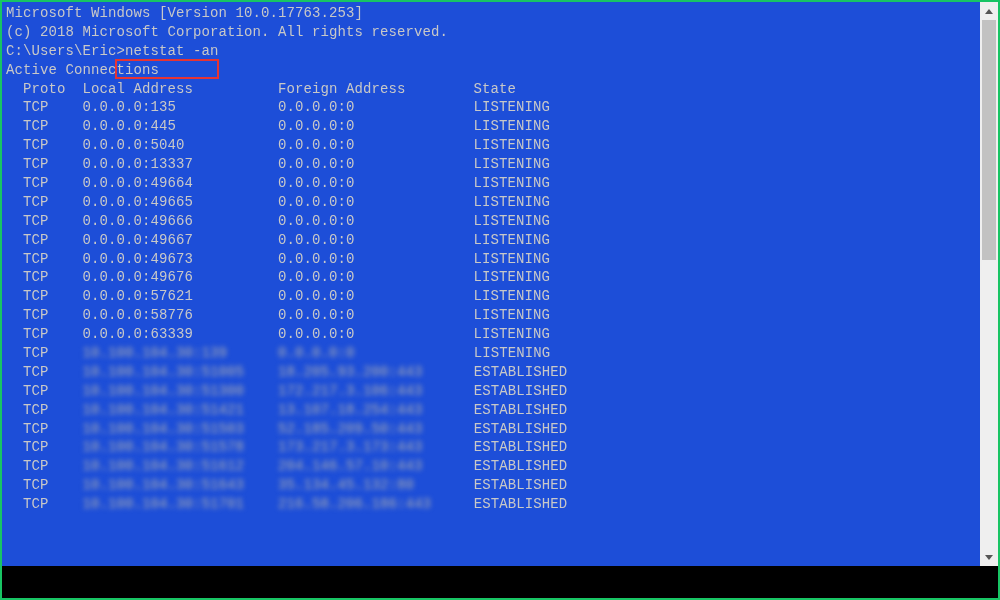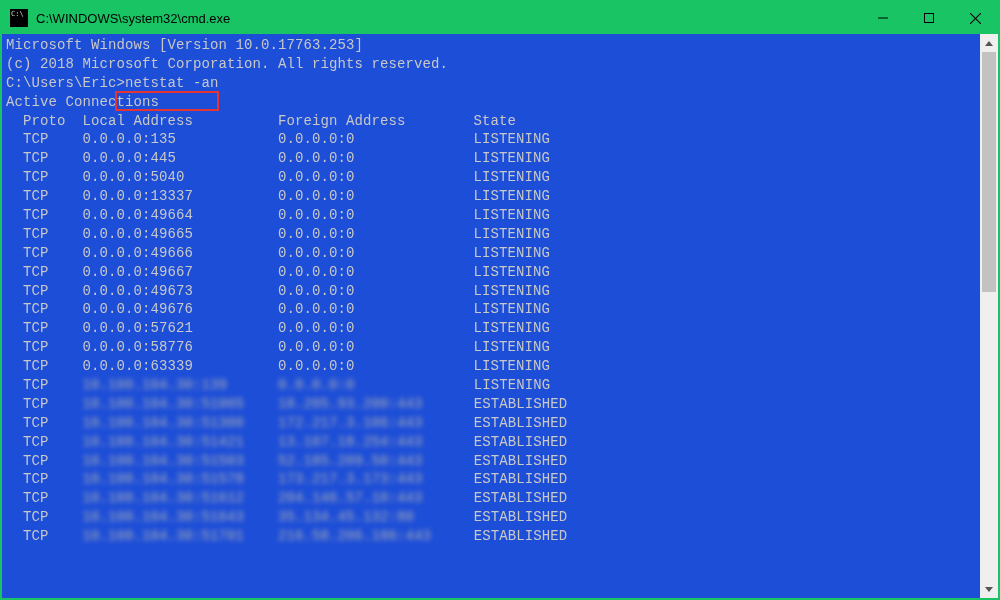--- a/index.html
+++ b/index.html
@@ -119,42 +119,20 @@
   .blurred {
     filter: blur(2.5px);
     display: inline-block;
     color: #b0b0b0;
   }
 </style>
 </head>
 <body>
 
 <div class="window">
-  <div class="titlebar">
-    <span class="titlebar-icon"></span>
-    <span class="titlebar-title">C:\WINDOWS\system32\cmd.exe</span>
-    <div class="titlebar-controls">
-      <div class="titlebar-btn">
-        <svg width="10" height="10" viewBox="0 0 10 10">
-            <line x1="0" y1="5" x2="10" y2="5" stroke="#000" stroke-width="1"></line>
-          </svg>
-      </div>
-      <div class="titlebar-btn">
-        <svg width="10" height="10" viewBox="0 0 10 10">
-            <rect x="0.5" y="0.5" width="9" height="9" fill="none" stroke="#000" stroke-width="1"></rect>
-          </svg>
-      </div>
-      <div class="titlebar-btn">
-        <svg width="11" height="11" viewBox="0 0 10 10">
-            <line x1="0" y1="0" x2="10" y2="10" stroke="#000" stroke-width="1"></line>
-            <line x1="10" y1="0" x2="0" y2="10" stroke="#000" stroke-width="1"></line>
-          </svg>
-      </div>
-    </div>
-  </div>
 
   <div class="content-wrap">
     <div class="content" id="terminal"><span class="row"><span>Microsoft Windows [Version 10.0.17763.253]</span></span><span class="row"><span>(c) 2018 Microsoft Corporation. All rights reserved.</span></span><span class="row"><span></span></span><span class="row"><span>C:\Users\Eric&gt;</span><span>netstat -an</span></span><span class="row"><span></span></span><span class="row"><span>Active Connections</span></span><span class="row"><span></span></span><span class="row">  <span>Proto  </span><span>Local Address          </span><span>Foreign Address        </span><span>State</span></span><span class="row">  <span>TCP    </span><span>0.0.0.0:135            </span><span>0.0.0.0:0              </span><span>LISTENING</span></span><span class="row">  <span>TCP    </span><span>0.0.0.0:445            </span><span>0.0.0.0:0              </span><span>LISTENING</span></span><span class="row">  <span>TCP    </span><span>0.0.0.0:5040           </span><span>0.0.0.0:0              </span><span>LISTENING</span></span><span class="row">  <span>TCP    </span><span>0.0.0.0:13337          </span><span>0.0.0.0:0              </span><span>LISTENING</span></span><span class="row">  <span>TCP    </span><span>0.0.0.0:49664          </span><span>0.0.0.0:0              </span><span>LISTENING</span></span><span class="row">  <span>TCP    </span><span>0.0.0.0:49665          </span><span>0.0.0.0:0              </span><span>LISTENING</span></span><span class="row">  <span>TCP    </span><span>0.0.0.0:49666          </span><span>0.0.0.0:0              </span><span>LISTENING</span></span><span class="row">  <span>TCP    </span><span>0.0.0.0:49667          </span><span>0.0.0.0:0              </span><span>LISTENING</span></span><span class="row">  <span>TCP    </span><span>0.0.0.0:49673          </span><span>0.0.0.0:0              </span><span>LISTENING</span></span><span class="row">  <span>TCP    </span><span>0.0.0.0:49676          </span><span>0.0.0.0:0              </span><span>LISTENING</span></span><span class="row">  <span>TCP    </span><span>0.0.0.0:57621          </span><span>0.0.0.0:0              </span><span>LISTENING</span></span><span class="row">  <span>TCP    </span><span>0.0.0.0:58776          </span><span>0.0.0.0:0              </span><span>LISTENING</span></span><span class="row">  <span>TCP    </span><span>0.0.0.0:63339          </span><span>0.0.0.0:0              </span><span>LISTENING</span></span><span class="row">  <span>TCP    </span><span class="blurred">10.100.104.30:139</span>      <span class="blurred">0.0.0.0:0</span>              <span>LISTENING</span></span><span class="row">  <span>TCP    </span><span class="blurred">10.100.104.30:51005</span>    <span class="blurred">18.205.93.200:443</span>      <span>ESTABLISHED</span></span><span class="row">  <span>TCP    </span><span class="blurred">10.100.104.30:51300</span>    <span class="blurred">172.217.3.106:443</span>      <span>ESTABLISHED</span></span><span class="row">  <span>TCP    </span><span class="blurred">10.100.104.30:51421</span>    <span class="blurred">13.107.18.254:443</span>      <span>ESTABLISHED</span></span><span class="row">  <span>TCP    </span><span class="blurred">10.100.104.30:51503</span>    <span class="blurred">52.185.209.50:443</span>      <span>ESTABLISHED</span></span><span class="row">  <span>TCP    </span><span class="blurred">10.100.104.30:51578</span>    <span class="blurred">173.217.3.173:443</span>      <span>ESTABLISHED</span></span><span class="row">  <span>TCP    </span><span class="blurred">10.100.104.30:51612</span>    <span class="blurred">204.146.57.10:443</span>      <span>ESTABLISHED</span></span><span class="row">  <span>TCP    </span><span class="blurred">10.100.104.30:51643</span>    <span class="blurred">35.134.45.132:80</span>       <span>ESTABLISHED</span></span><span class="row">  <span>TCP    </span><span class="blurred">10.100.104.30:51701</span>    <span class="blurred">216.58.206.186:443</span>     <span>ESTABLISHED</span></span></div>
 
     <div class="scrollbar">
       <div class="scroll-arrow">
         <svg width="8" height="5" viewBox="0 0 8 5">
             <polygon points="4,0 8,5 0,5" fill="#555"></polygon>
           </svg>
       </div>

